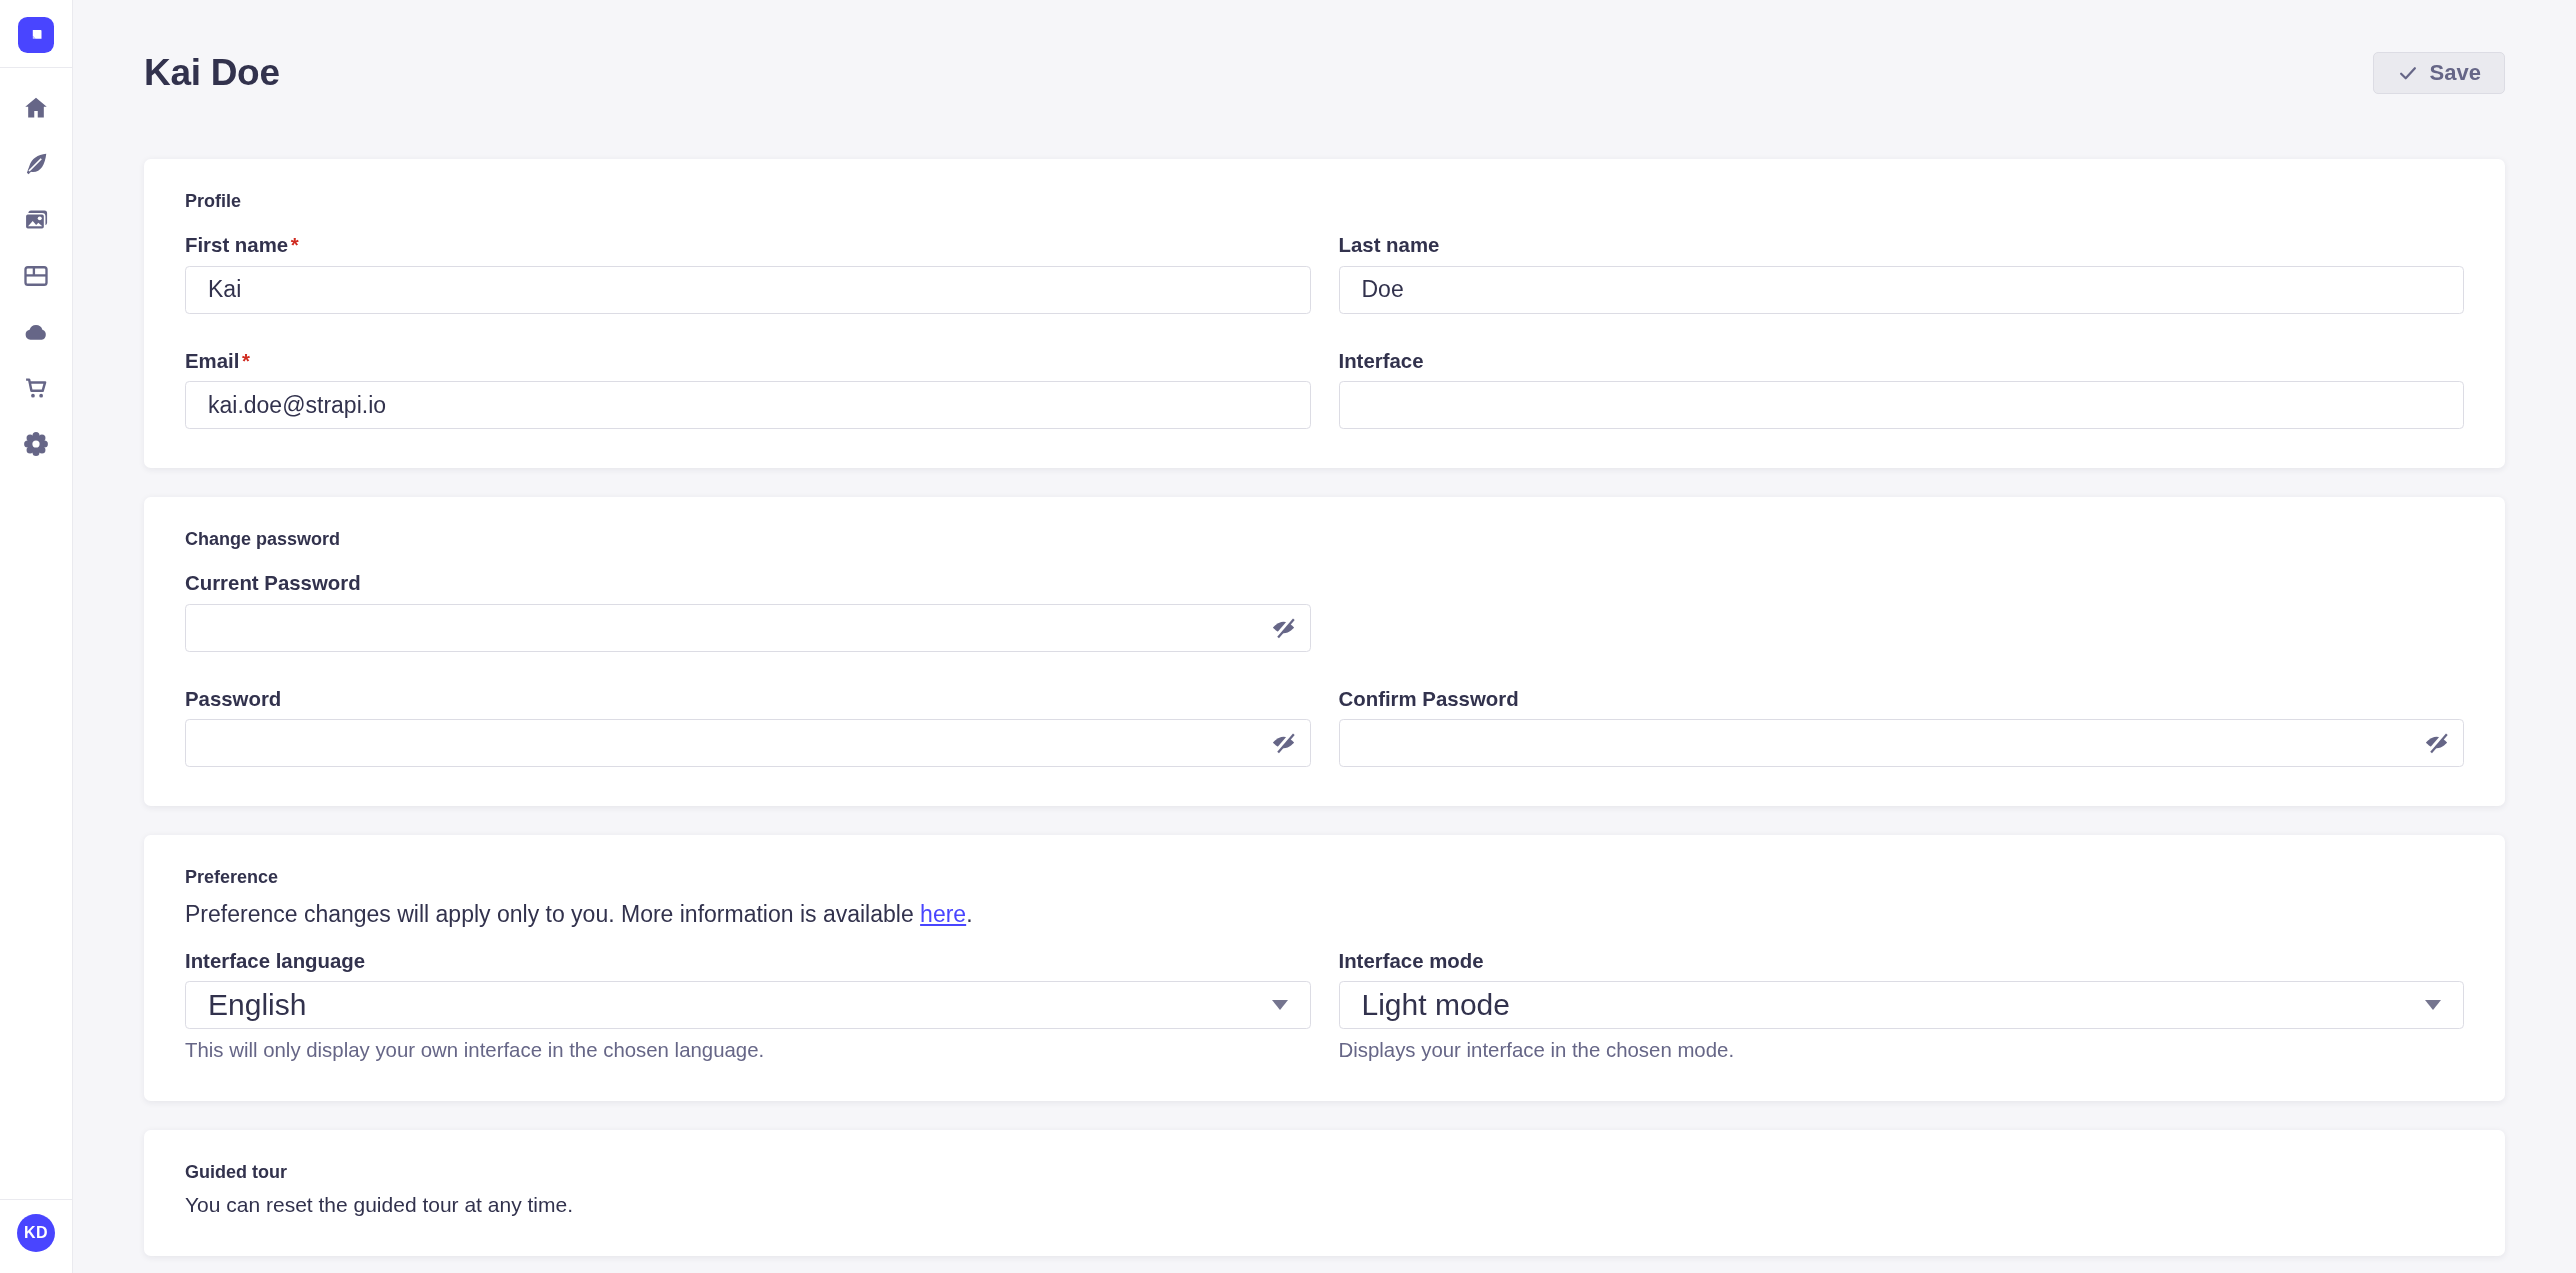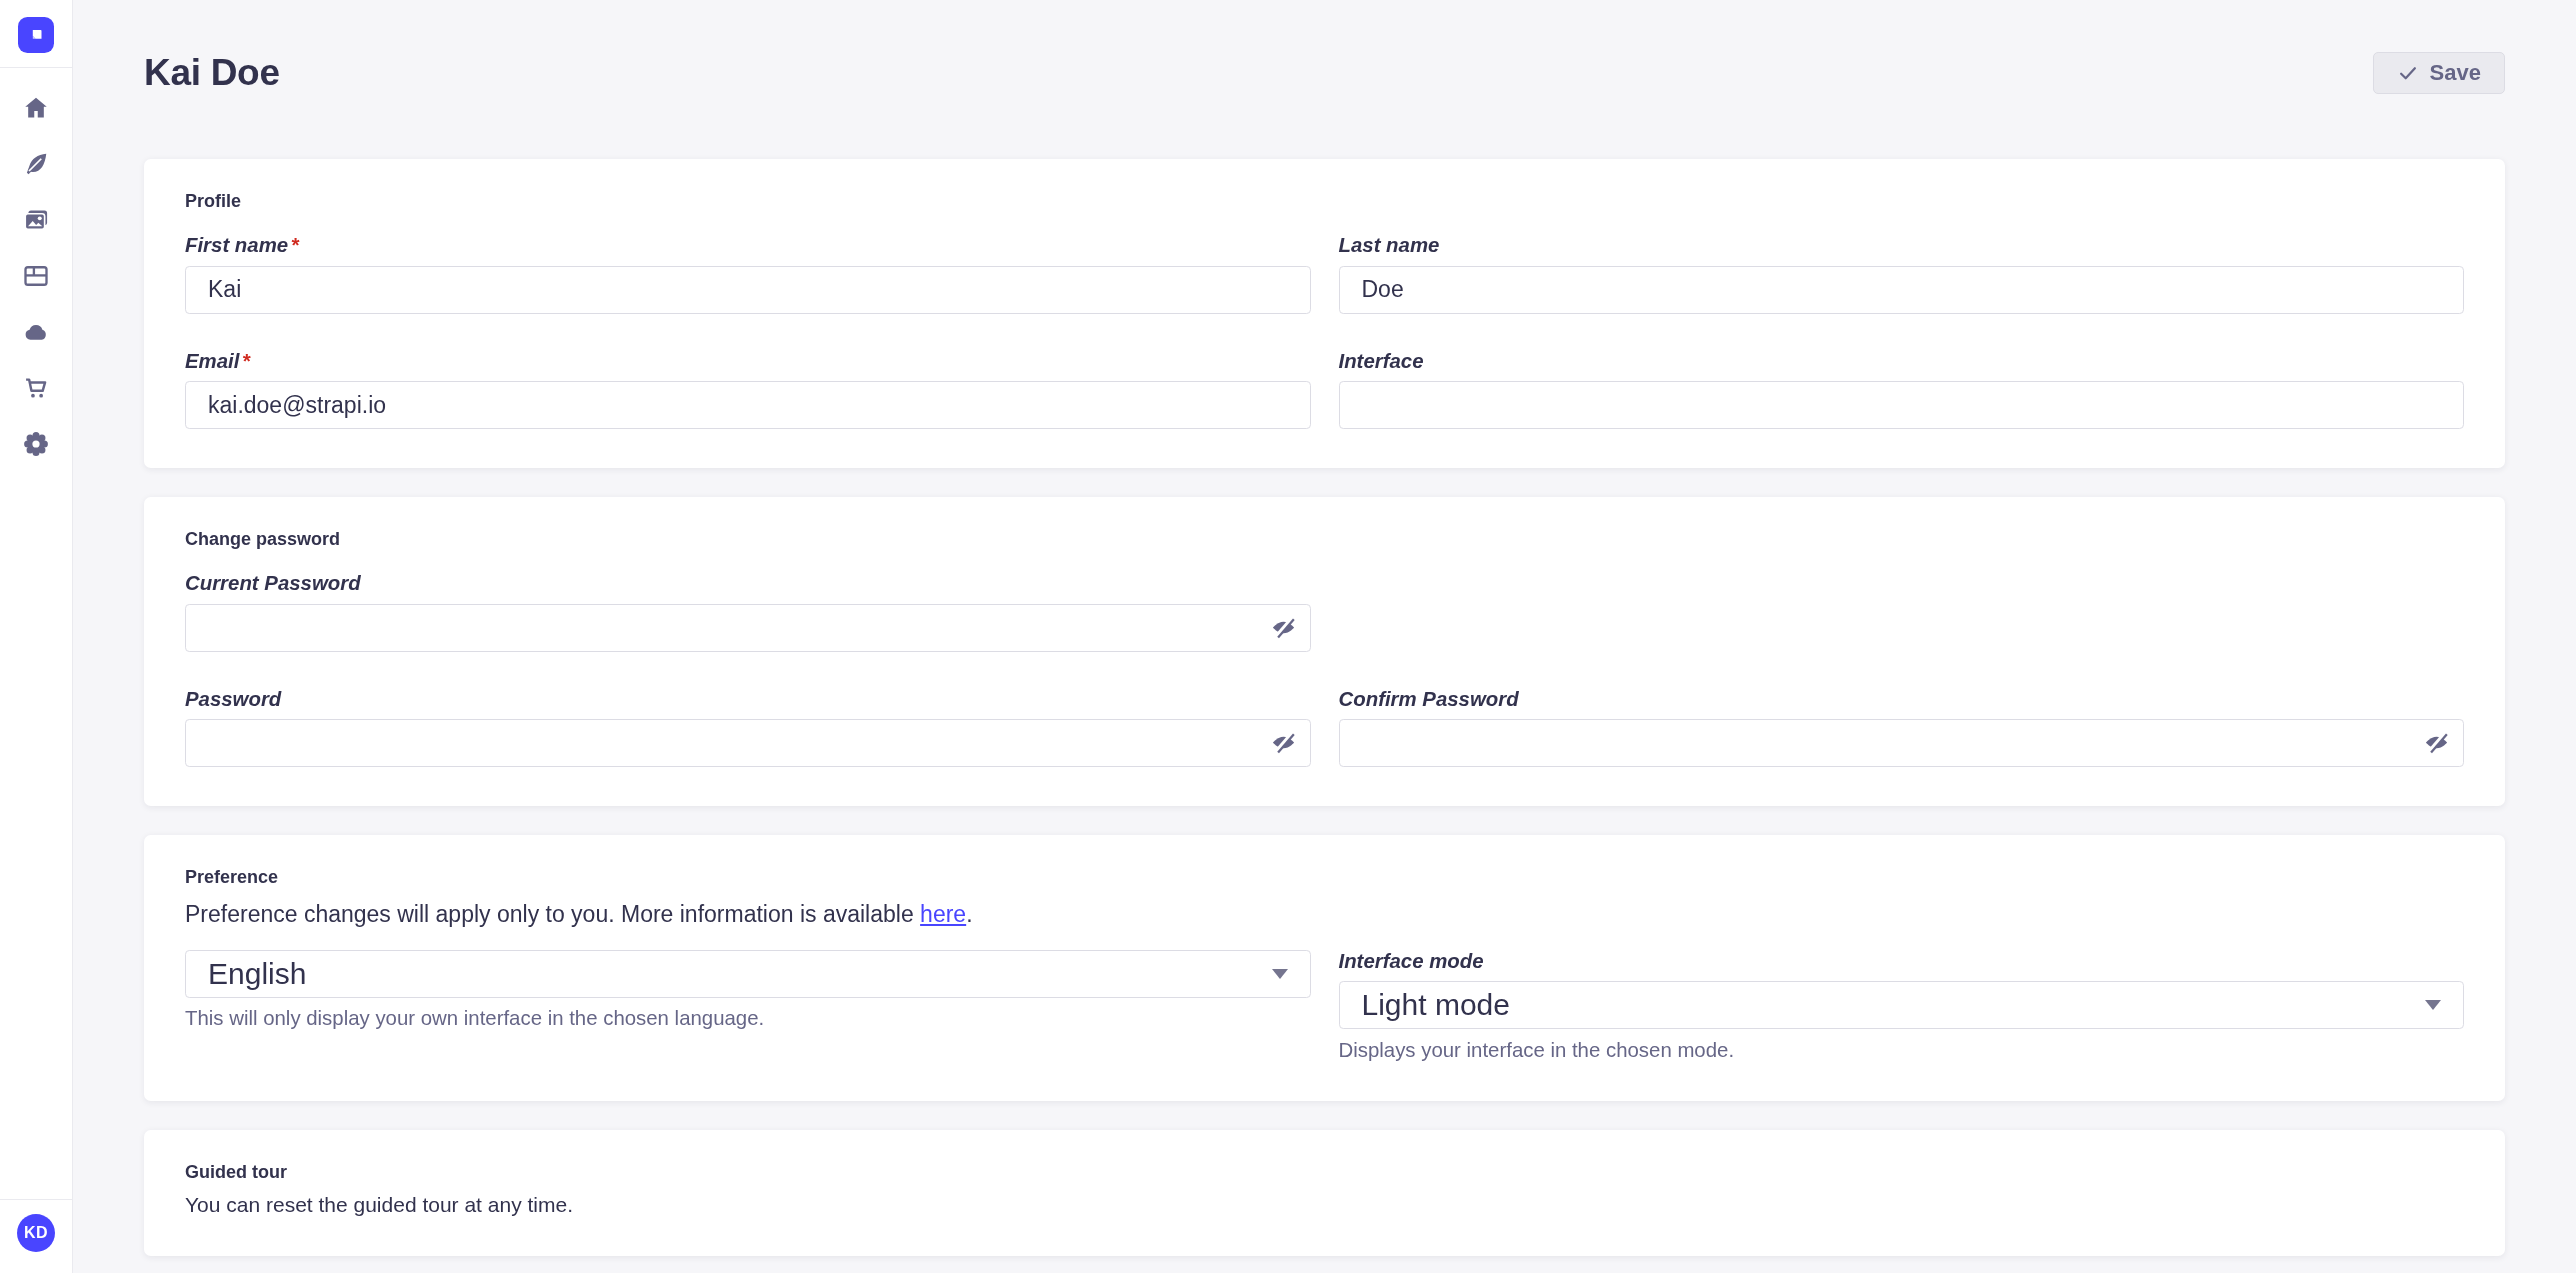--- a/index.html
+++ b/index.html
@@ -53,21 +53,21 @@
     padding:32px 41px 39px; margin-top:29px;
   }
   .card:first-of-type { margin-top:61px; }
   .card-heading { font-size:18px; font-weight:600; color:#32324d; }
   .field-grid {
     display:grid; grid-template-columns:1fr 1fr;
     column-gap:28px; row-gap:36px; margin-top:22px;
   }
   .field-label {
     font-size:20.4px; font-weight:600; color:#32324d;
-    margin-bottom:8.5px; display:flex; gap:2.6px; align-items:flex-start;font-style:italic;
+    margin-bottom:8.5px; display:flex; gap:2.6px; align-items:flex-start;
   }
   .required { color:#d02b20; font-weight:700; }
   .input-wrap { position:relative; }
   .text-input {
     width:100%; height:48px; border:0.9px solid #dcdce4; border-radius:4.3px;
     background:#fff; font-size:23px; color:#32324d; padding:0 22px;
     font-family:"Liberation Sans", sans-serif; outline:none;
   }
   .eye-btn {
     position:absolute; right:13.6px; top:10.2px; width:27px; height:27px;
@@ -267,20 +267,23 @@
         </div>
       </div>
     </div>
   </section>
 
   <section class="card">
     <h2 class="card-heading">Preference</h2>
     <p class="card-sub"><span>Preference changes will apply only to you. More information is available </span><span class="link">here</span><span>.</span></p>
     <div class="field-grid">
       <div>
+        <div class="field-label">
+          <span>Interface language</span>
+        </div>
         <div class="select-box">
           <span>English</span>
           <span class="caret"></span>
         </div>
         <div class="hint">This will only display your own interface in the chosen language.</div>
       </div>
       <div>
         <div class="field-label">
           <span>Interface mode</span>
         </div>

